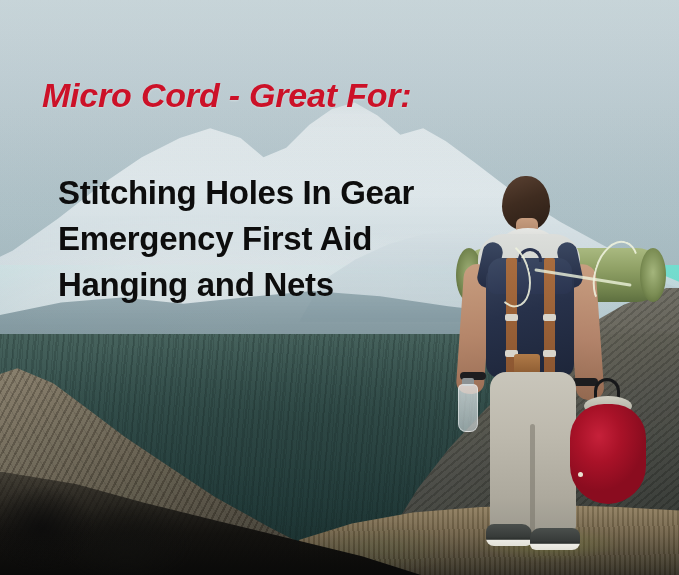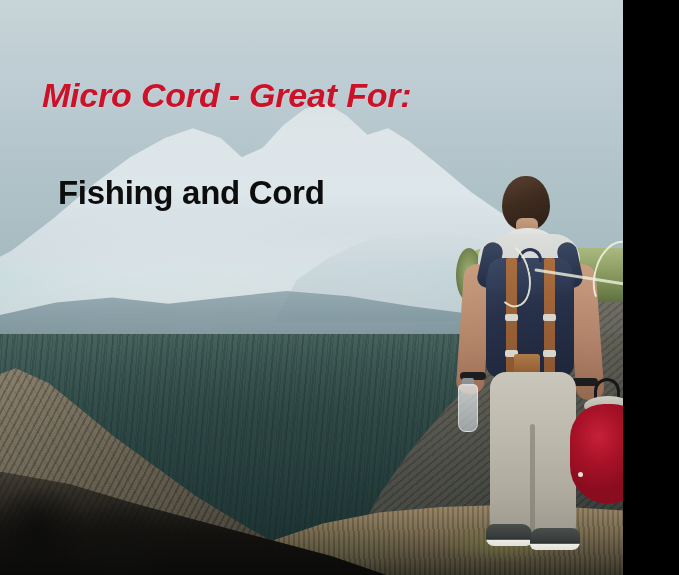--- a/index.html
+++ b/index.html
@@ -1,21 +1,21 @@
 <!DOCTYPE html>
 <html><head>
 <meta charset="utf-8">
 <style>
   * { margin:0; padding:0; box-sizing:border-box; }
   html,body { background:#000; }
   body { font-family:"Liberation Sans", sans-serif; }
 
   #poster {
     position:relative;
-    width:623px;
+    width:679px;
     height:575px;
     overflow:hidden;
     background:#5eead4;
   }
 
   
   .layer { position:absolute; left:0; top:0; width:100%; height:100%; }
 
   
   .sky {
@@ -390,16 +390,18 @@
 
     <div class="hk sack-handle"></div>
     <div class="hk sack-top"></div>
     <div class="hk sack"></div>
     <div class="hk sack-dot"></div>
   </div>
 
   <div class="title">Micro Cord - Great For:</div>
 
   <ul class="bullets">
-    <li>Fishing and Cord</li>
+    <li>Stitching Holes In Gear</li>
+    <li>Emergency First Aid</li>
+    <li>Hanging and Nets</li>
   </ul>
 
 </div>
 
 </body></html>

